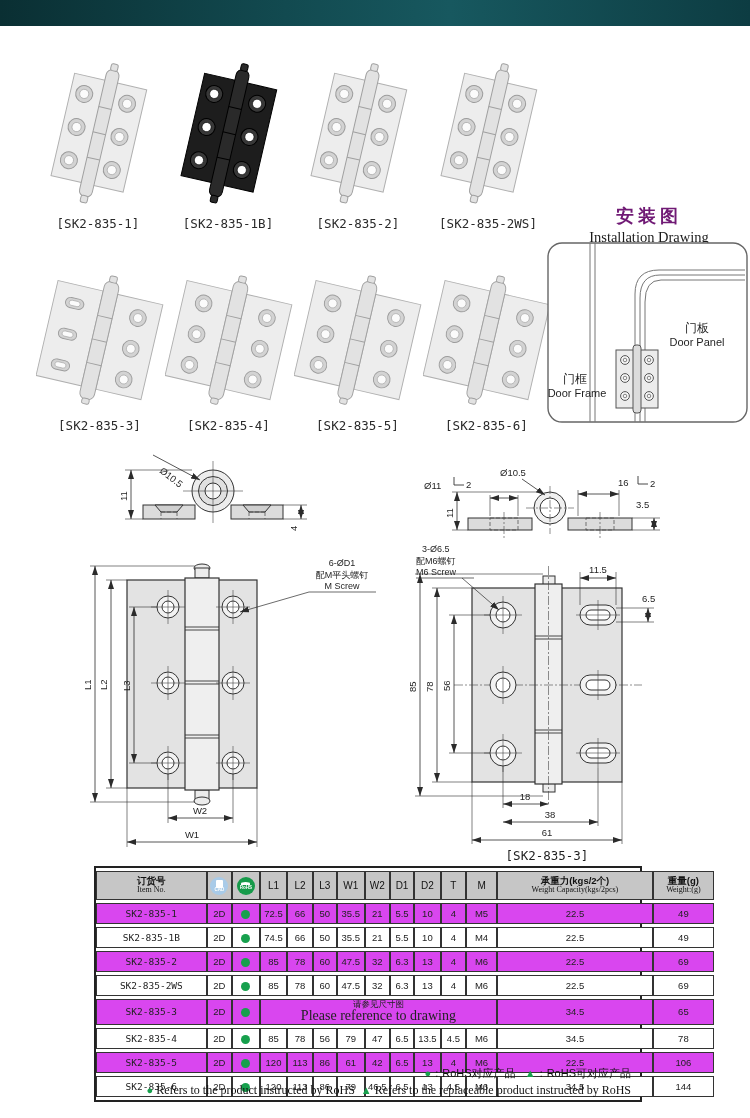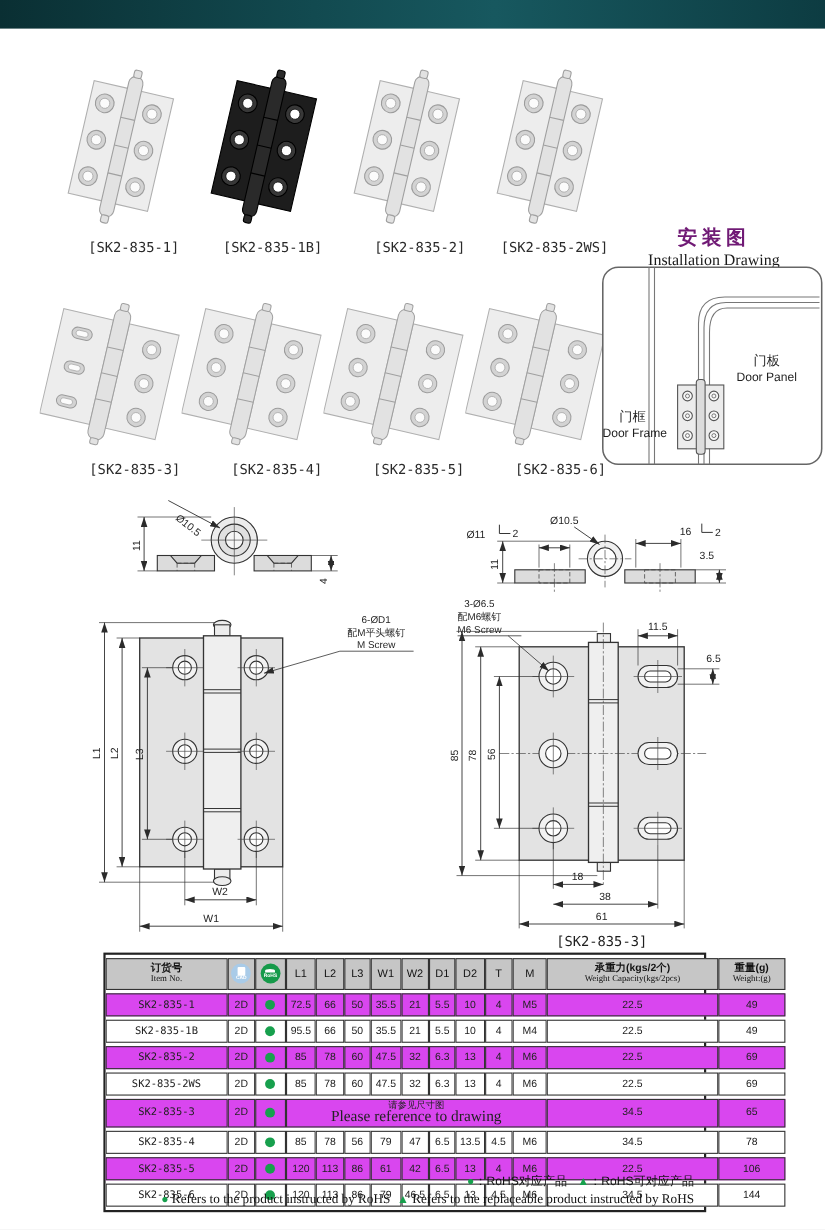--- a/index.html
+++ b/index.html
@@ -4,21 +4,21 @@
 <style>
   html,body{margin:0;padding:0;background:#e8e8e8;}
   #page{position:relative;width:750px;height:1118px;background:#ffffff;overflow:hidden;
         font-family:"Liberation Sans",sans-serif;color:#222;}
   #topbar{position:absolute;left:0;top:0;width:750px;height:26px;
         background:linear-gradient(90deg,#0a2f33 0%,#124a50 38%,#17585f 60%,#0d3c42 100%);}
   
   .prod-row{position:absolute;display:flex;}
   #prod-row1{left:33px;top:52px;width:520px;}
   #prod-row2{left:35px;top:260px;width:516px;}
-  .product-card{width:130px;text-align:right;}
+  .product-card{width:130px;text-align:center;}
   #prod-row2 .product-card{width:129px;}
   .product-label{font-family:"DejaVu Sans Mono",monospace;font-size:12.5px;color:#2a2a2a;
         letter-spacing:0px;margin-top:2px;white-space:nowrap;}
   
   #install-title{position:absolute;left:553px;top:204px;width:192px;text-align:center;}
   #install-title .cn{font-size:18px;font-weight:bold;letter-spacing:4px;color:#701a75;}
   #install-title .en{font-family:"Liberation Serif",serif;font-size:14.5px;color:#1a1a1a;margin-top:1px;}
   
   text{font-family:"Liberation Sans",sans-serif;fill:#1f1f1f;}
   .dimtxt{font-size:9.5px;}
@@ -655,21 +655,21 @@
             <td>10</td>
             <td>4</td>
             <td>M5</td>
             <td>22.5</td>
             <td>49</td>
           </tr>
           <tr>
             <td class="item">SK2-835-1B</td>
             <td>2D</td>
             <td><span class="dot"></span></td>
-            <td>95.5</td>
+            <td>74.5</td>
             <td>66</td>
             <td>50</td>
             <td>35.5</td>
             <td>21</td>
             <td>5.5</td>
             <td>10</td>
             <td>4</td>
             <td>M4</td>
             <td>22.5</td>
             <td>49</td>

